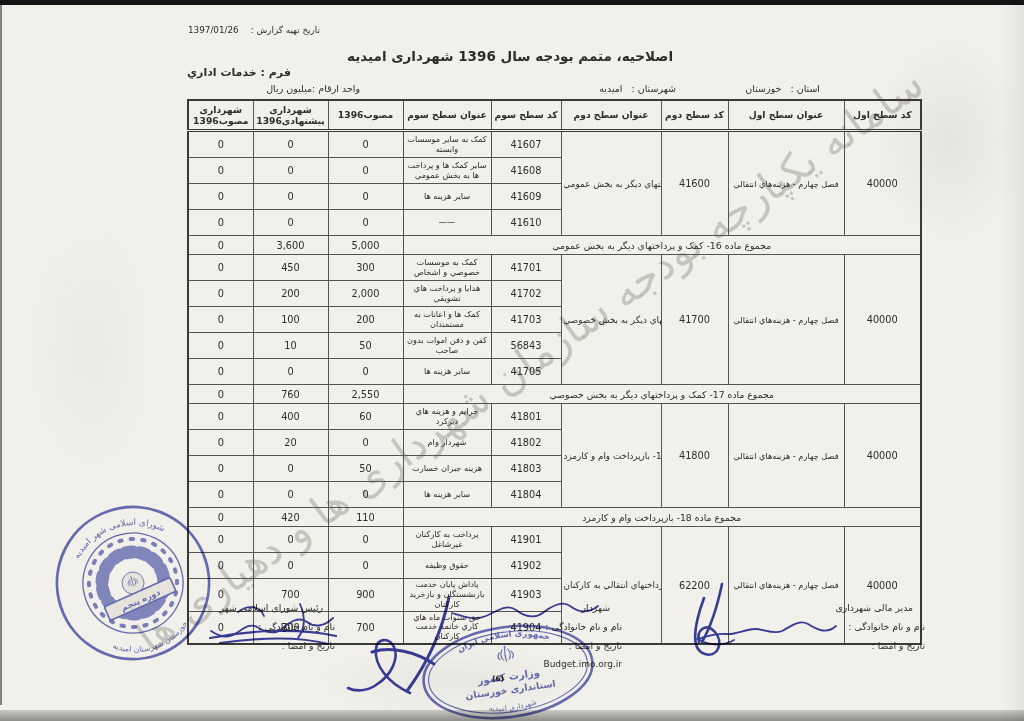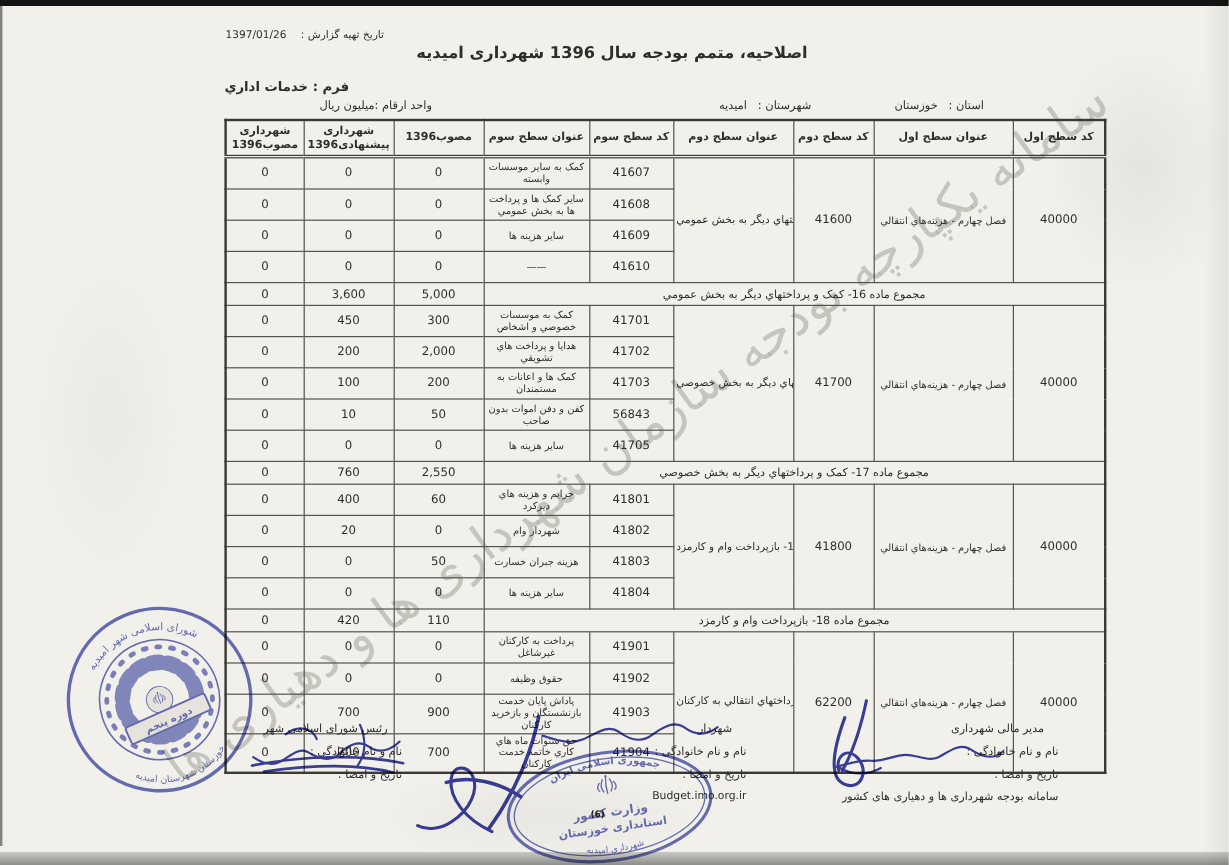--- a/index.html
+++ b/index.html
@@ -22,21 +22,21 @@
   .watermark{
     position:absolute;left:30px;top:336px;width:1000px;text-align:center;
     transform:rotate(-36deg);transform-origin:50% 50%;
     font-size:42px;white-space:nowrap;direction:rtl;
     color:rgba(128,125,116,.38);letter-spacing:0;
     pointer-events:none;z-index:1;
   }
 
   
   .hdr-date{position:absolute;left:188px;top:25px;direction:rtl;font-size:8.8px;display:flex;gap:12px;z-index:3}
-  .doc-title{position:absolute;left:187px;top:36px;width:646px;text-align:center;font-size:13.5px;font-weight:700;z-index:3}
+  .doc-title{position:absolute;left:187px;top:48px;width:646px;text-align:center;font-size:13.5px;font-weight:700;z-index:3}
   .doc-form{position:absolute;left:187px;top:66px;width:646px;text-align:left;font-size:11px;font-weight:700;z-index:3}
   .meta{position:absolute;direction:rtl;font-size:9.5px;display:flex;gap:9px;z-index:3}
   .meta-province{left:700px;top:83px;width:120px;justify-content:flex-start}
   .meta-county{left:556px;top:83px;width:120px}
   .meta-unit{left:240px;top:83px;width:120px}
 
   
   #table-wrap{position:absolute;left:187px;top:99px;z-index:2}
   table{border-collapse:collapse;table-layout:fixed;width:733px;direction:rtl;border:2px solid #3a3936}
   th,td{border:1px solid #55544f;padding:1px 2px;text-align:center;vertical-align:middle;overflow:hidden}
@@ -50,21 +50,21 @@
   .l2t{position:absolute;left:2px;top:50%;transform:translateY(-50%);white-space:nowrap;font-size:8.8px}
   .sumlbl{font-size:9.3px}
 
   
   .fblock{position:absolute;direction:rtl;text-align:right;font-size:9.3px;z-index:3}
   .fblock div{margin-bottom:6px;line-height:13px}
   .frole{margin-right:12px}
   .furl{direction:ltr;font-size:9px}
   .fb-left{left:150px;top:601px;width:185px}
   .fb-mid{left:398px;top:601px;width:224px}
-  .fb-right{left:653px;top:601px;width:229px}
+  .fb-right{left:696px;top:601px;width:229px}
 
   .footnote6{position:absolute;left:492px;top:674px;font-size:7.5px;color:#1b1b1b;z-index:6;font-weight:700}
 
   
   .overlay{position:absolute;left:0;top:0;z-index:5;pointer-events:none;mix-blend-mode:multiply}
   .stampline{fill:none;stroke:#4a52ae;stroke-linecap:round}
   .stamptext{fill:#4a52ae;font-family:"DejaVu Sans",sans-serif}
   .sig{fill:none;stroke:#3b3fa0;stroke-linecap:round;stroke-linejoin:round}
 </style>
 </head>
@@ -296,21 +296,20 @@
 <div class="fblock fb-mid">
   <div class="frole">شهردار</div>
   <div>نام و نام خانوادگی :</div>
   <div>تاریخ و امضا :</div>
   <div class="furl">Budget.imo.org.ir</div>
 </div>
 <div class="fblock fb-right">
   <div class="frole">مدیر مالی شهرداری</div>
   <div>نام و نام خانوادگی :</div>
   <div>تاریخ و امضا :</div>
-  <div>سامانه بودجه شهرداری ها و دهیاری های کشور</div>
 </div>
 
 <div class="footnote6">(6)</div>
 
 <svg class="overlay" width="1024" height="721" viewBox="0 0 1024 721">
   <defs>
     <g id="iran-emblem">
       <path class="stampline" stroke-width="1.3" d="M0,-10 q-1.5,8 0,16"></path>
       <circle cx="0" cy="-11" r="1.2" fill="#4a52ae" stroke="none"></circle>
       <path class="stampline" stroke-width="1.3" d="M-3.5,-8 q-4,7 0,12"></path>

